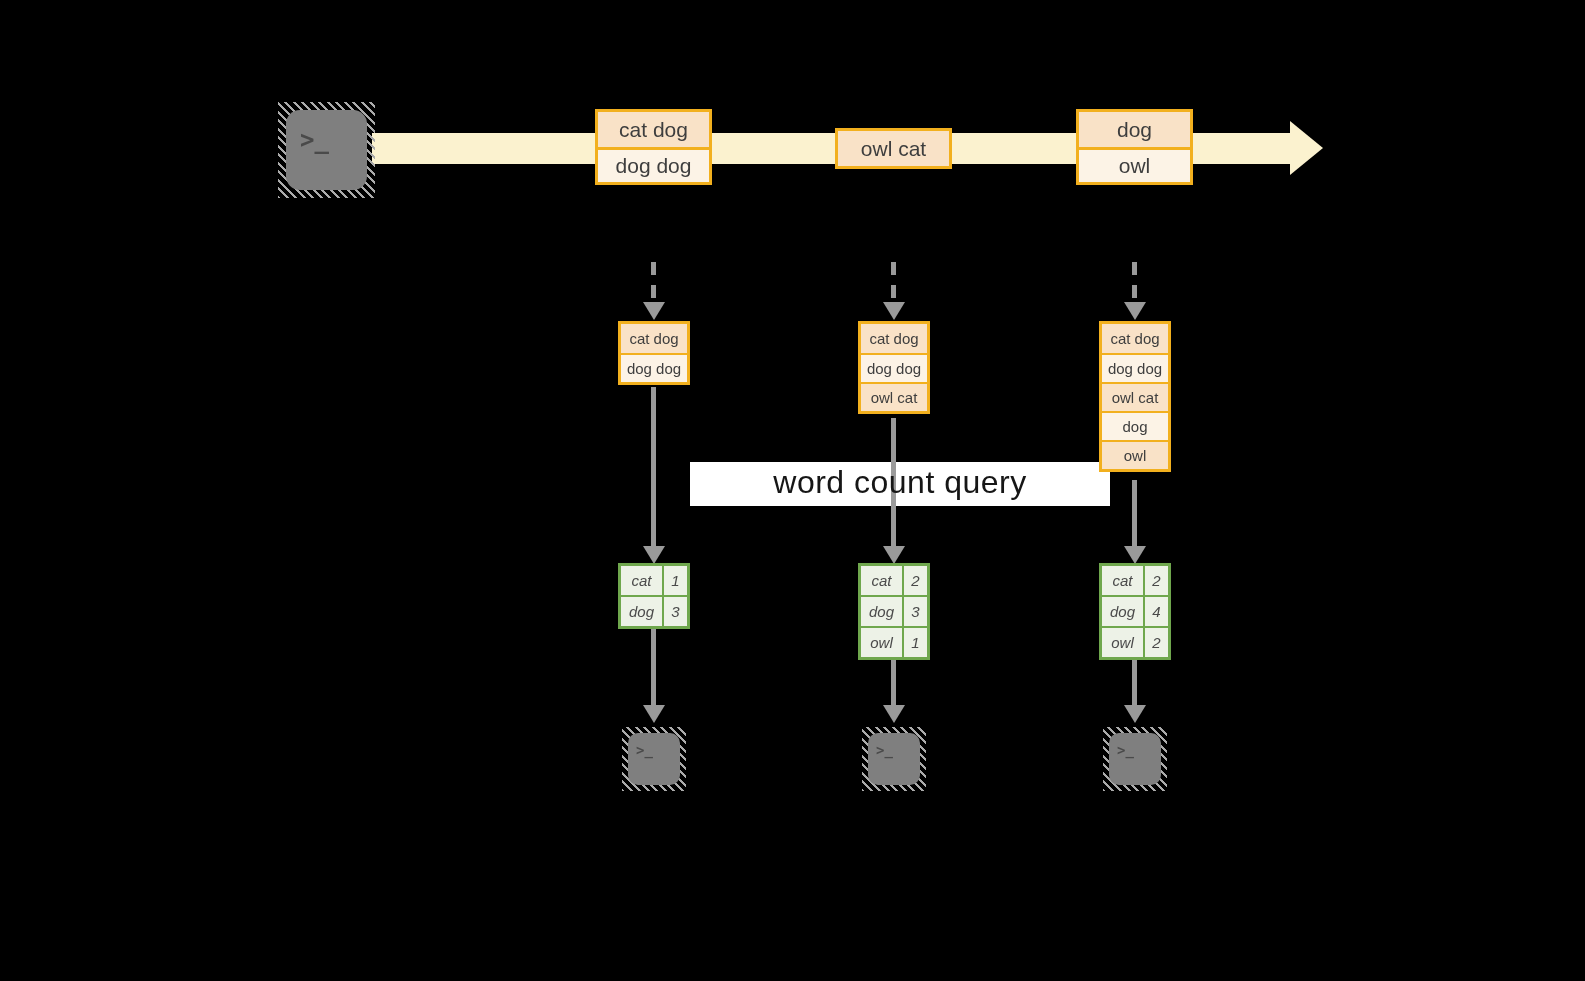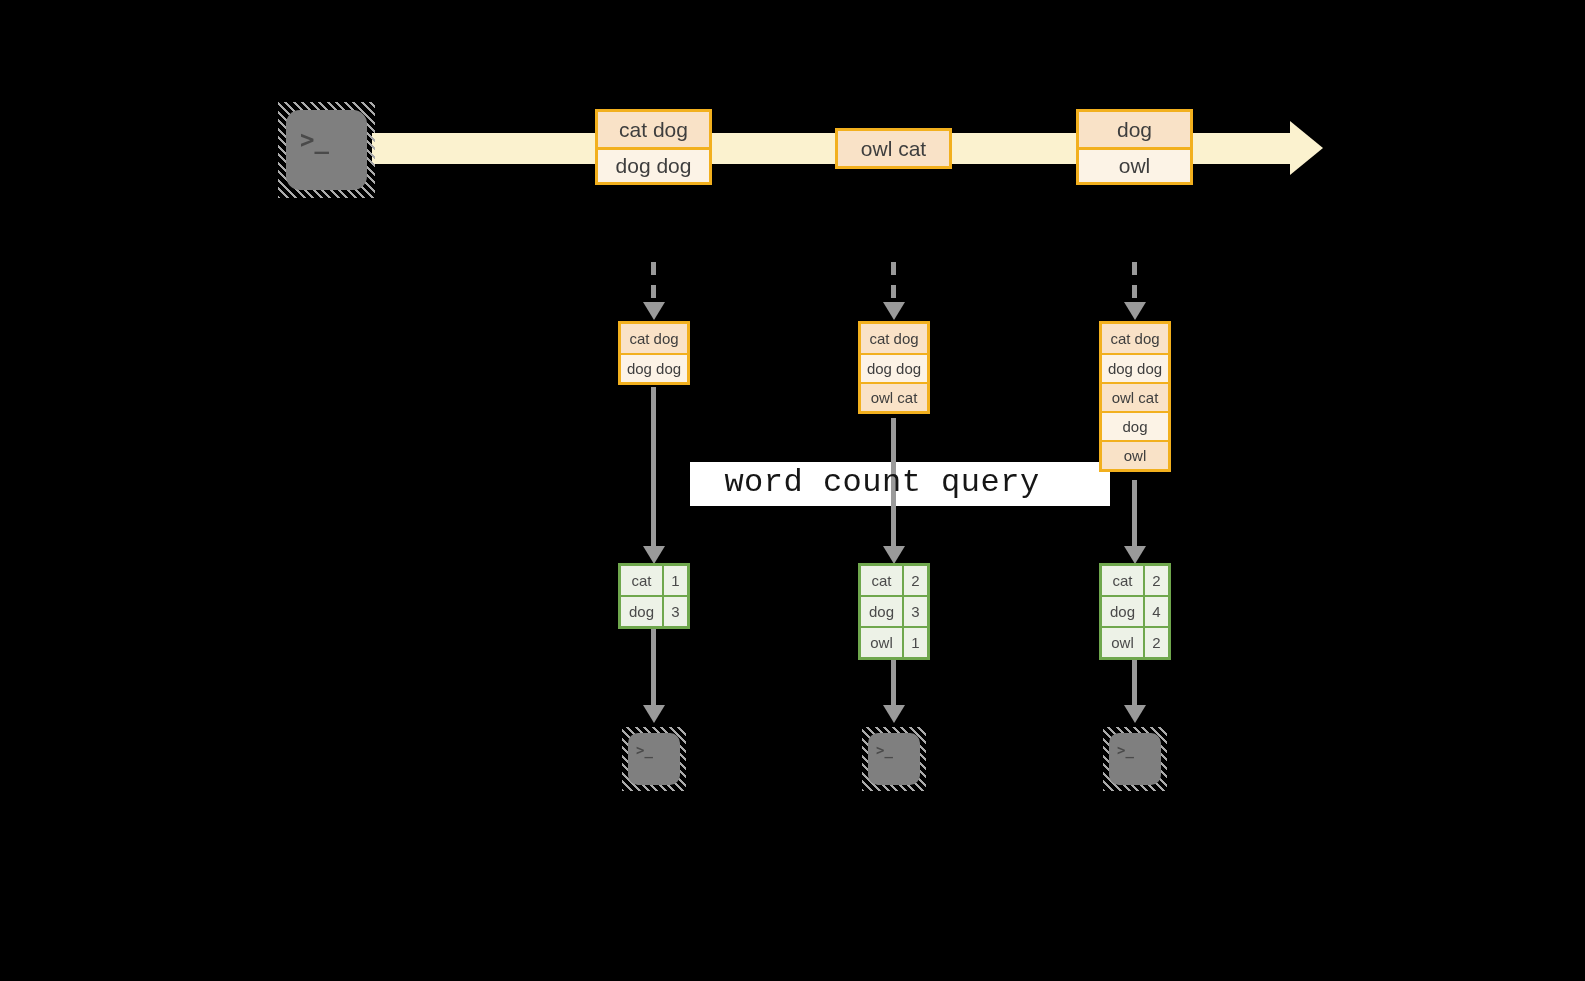--- a/index.html
+++ b/index.html
@@ -26,21 +26,21 @@
   
   .dashline { width: 5px; background: repeating-linear-gradient(to bottom, var(--arrow-gray, #9A9A9A) 0 13px, transparent 13px 23px); z-index: 2; }
   .vline { width: 5px; background: var(--arrow-gray, #9A9A9A); z-index: 2; }
   .ahead { width: 0; height: 0; border-left: 11px solid transparent; border-right: 11px solid transparent; border-top: 18px solid var(--arrow-gray, #9A9A9A); z-index: 2; }
 
   
   .querybox { background: var(--query-bg, #FFFFFF); z-index: 1; }
   .querytext { display: flex; align-items: center; justify-content: center; font-size: 32px; color: var(--query-text, #161616); letter-spacing: 0.5px; z-index: 3; }
 
   
-  .gtable { border: 3px solid var(--green, #6FA74D); background: var(--green, #6FA74D); display: grid; grid-template-columns: 41px 23px; gap: 2px; z-index: 2; }
+  .gtable { border: 3px solid var(--green, #6FA74D); background: var(--green, #6FA74D); display: grid; grid-template-columns: 41px 23px; gap: 2px; z-index: 2; font-style: italic; }
   .gtable .gcell { background: var(--green-fill, #EDF2E7); height: 29px; display: flex; align-items: center; justify-content: center; font-size: 15px; color: #4A4A4A; }
 
   
   .term-outer { background: repeating-linear-gradient(45deg, var(--hatch-gray, #ABABAB) 0 2px, transparent 2px 6px); z-index: 6; }
   .term-inner { position: absolute; background: var(--terminal-gray, #7F7F7F); color: var(--glyph-gray, #4A4A4A); font-family: "DejaVu Sans Mono", monospace; font-weight: bold; }
   .term-inner.big { left: 8px; top: 8px; width: 81px; height: 80px; border-radius: 14px; font-size: 24px; padding: 16px 0 0 14px; }
   .term-inner.small { left: 6px; top: 6px; width: 52px; height: 52px; border-radius: 10px; font-size: 14px; padding: 9px 0 0 8px; }
 </style>
 </head>
 <body>
@@ -77,21 +77,21 @@
 
   <div class="abs querybox" style="left:690px; top:462px; width:420px; height:44px;"></div>
 
   <div class="abs vline" style="left:651px; top:387px; height:160px;"></div>
   <div class="abs ahead" style="left:643px; top:546px;"></div>
   <div class="abs vline" style="left:891px; top:418px; height:129px;"></div>
   <div class="abs ahead" style="left:883px; top:546px;"></div>
   <div class="abs vline" style="left:1132px; top:480px; height:67px;"></div>
   <div class="abs ahead" style="left:1124px; top:546px;"></div>
 
-  <div class="abs querytext" style="left:672px; top:462px; width:420px; height:40px;font-family:Liberation Mono, monospace;">word count query</div>
+  <div class="abs querytext" style="left:690px; top:462px; width:420px; height:40px;">word count query</div>
 
   <div class="abs msgbox log" style="left:618px; top:321px; width:72px;">
       <div class="cell dark">cat dog</div>
       <div class="cell light">dog dog</div>
     </div>
   <div class="abs msgbox log" style="left:858px; top:321px; width:72px;">
       <div class="cell dark">cat dog</div>
       <div class="cell light">dog dog</div>
       <div class="cell dark">owl cat</div>
     </div>

